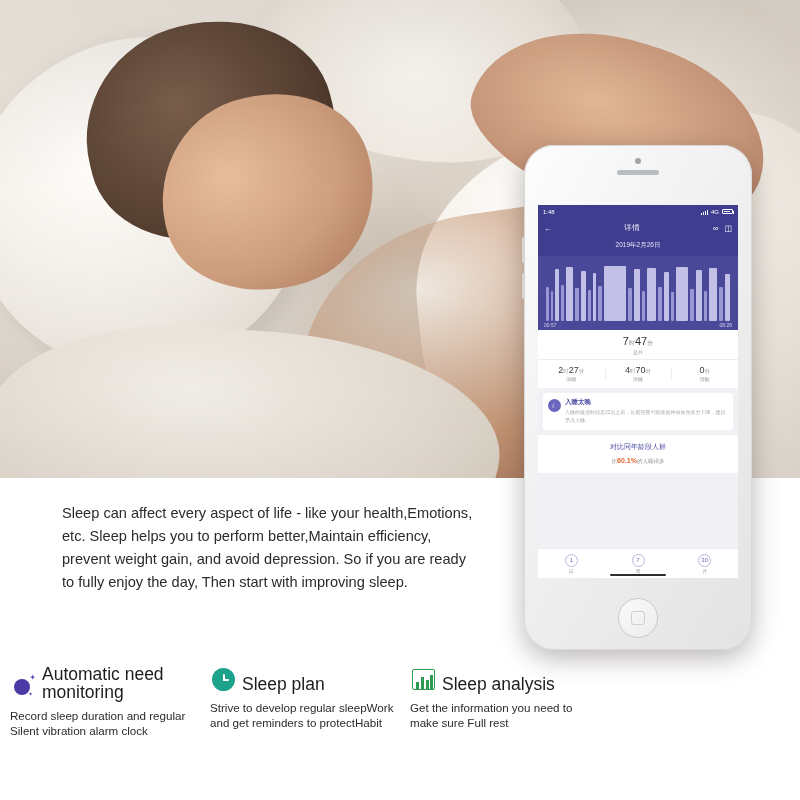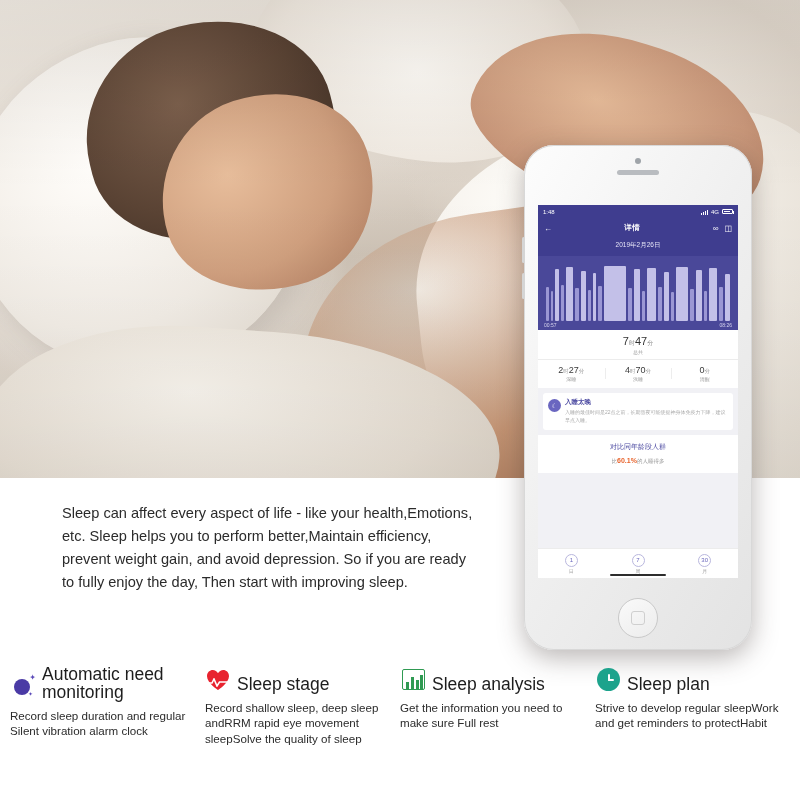--- a/index.html
+++ b/index.html
@@ -154,21 +154,21 @@
   .batt { width: 11px; height: 5px; border: 1px solid #fff; border-radius: 1px; position: relative; }
   .batt::after { content:""; position:absolute; right:-2px; top:1px; width:1px; height:3px; background:#fff; }
   .batt i { position:absolute; left:1px; top:1px; bottom:1px; width: 70%; background:#fff; }
 
   .navbar {
     height: 20px; background: #3f3d8f; color: #fff;
     display: flex; align-items: center; justify-content: space-between;
     padding: 0 6px; font-size: 7.5px;
   }
   .navbar .ico { font-size: 8px; opacity: .95; }
-  .navbar .mid { font-weight: bold; letter-spacing: .5px; }
+  .navbar .mid { font-weight: normal; letter-spacing: .5px; }
   .navbar .right { display:flex; gap:6px; align-items:center; }
 
   .datebar {
     background: #3f3d8f; color: #e4e3f5;
     text-align: center; font-size: 6.5px;
     padding: 3px 0 6px;
   }
   .graph {
     background: #4a4899;
     height: 74px;
@@ -462,52 +462,40 @@
       <div class="ic i-moon">
         <span class="m"></span>
           <span class="s1">✦</span>
           <span class="s2">✦</span>
       </div>
       <div class="title">Automatic need monitoring</div>
     </div>
     <div class="body">Record sleep duration and regular Silent vibration alarm clock</div>
   </div>
 
+
   <div class="feat">
     <div class="head">
-      <div class="ic i-heart">
-        <span class="h"></span>
-        <svg class="p" viewBox="0 0 24 9">
-          <path d="M0 5 H6 L8 1 L11 8 L13.5 4 H24" fill="none" stroke="#ffffff" stroke-width="1.6"></path>
-        </svg>
-      </div>
-      <div class="title">Sleep stage</div>
-    </div>
-    <div class="body">Record shallow sleep, deep sleep andRRM rapid eye movement sleepSolve the quality of sleep</div>
+      <div class="ic i-clock">
+        <span class="c"></span>
+          <span class="hh"></span>
+          <span class="mm"></span>
+      </div>
+      <div class="title">Sleep plan</div>
+    </div>
+    <div class="body">Strive to develop regular sleepWork and get reminders to protectHabit</div>
   </div>
 
   <div class="feat">
     <div class="head">
       <div class="ic i-bars">
         <span class="box"></span>
         <span class="b" style="left:6px;height:7px;"></span>
         <span class="b" style="left:11px;height:12px;"></span>
         <span class="b" style="left:16px;height:9px;"></span>
         <span class="b" style="left:20px;height:14px;"></span>
       </div>
       <div class="title">Sleep analysis</div>
     </div>
     <div class="body">Get the information you need to make sure Full rest</div>
   </div>
 
-  <div class="feat">
-    <div class="head">
-      <div class="ic i-clock">
-        <span class="c"></span>
-          <span class="hh"></span>
-          <span class="mm"></span>
-      </div>
-      <div class="title">Sleep plan</div>
-    </div>
-    <div class="body">Strive to develop regular sleepWork and get reminders to protectHabit</div>
-  </div>
-
 </div>
 
 </body></html>

